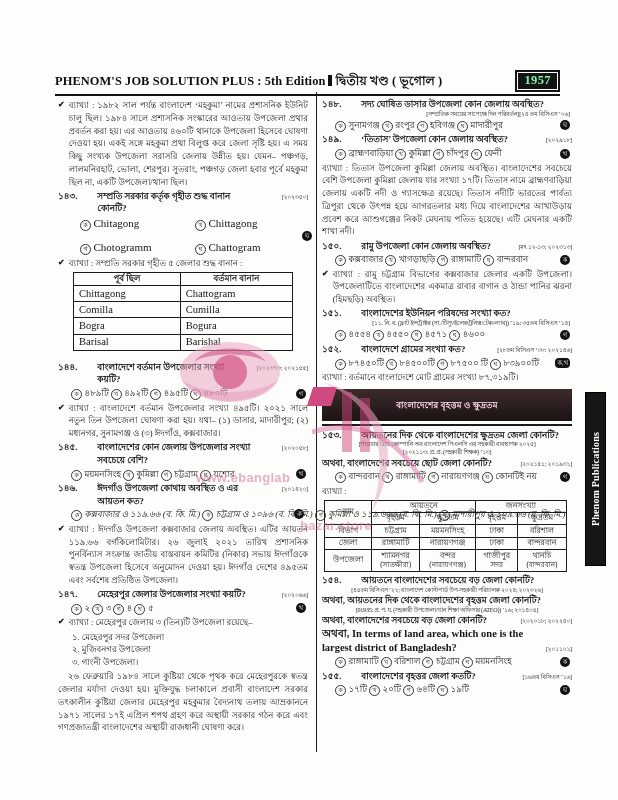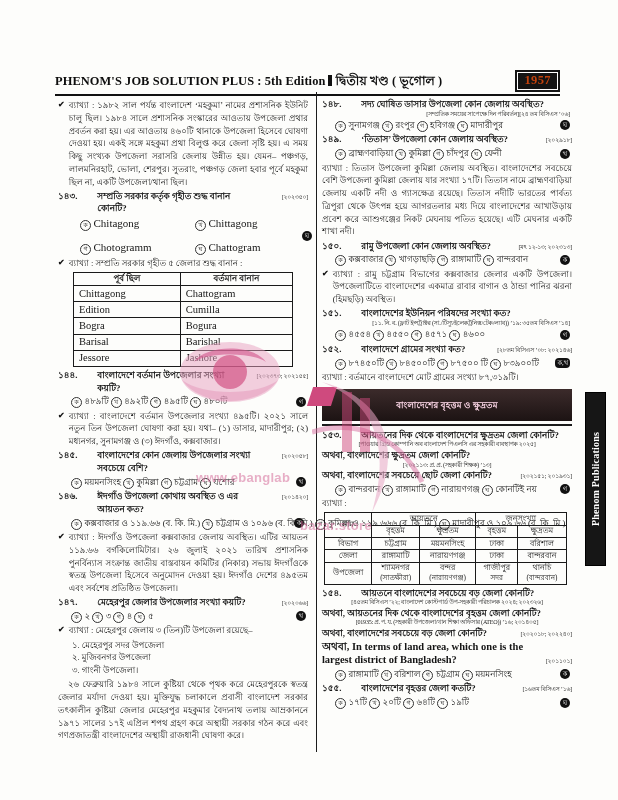--- a/index.html
+++ b/index.html
@@ -44,21 +44,21 @@
   }
   .header-sep {
     display: inline-block;
     width: 4px; height: 11px;
     background: #111;
     margin: 0 3px;
     vertical-align: -1px;
   }
   .page-num {
     background: #141414;
-    color: #c2410c;
+    color: #86efac;
     font-family: "Liberation Serif", serif;
     font-weight: bold;
     font-size: 12.5px;
     padding: 1px 7px 2px 7px;
     border: 2px solid #141414;
     box-shadow: 0 0 0 1px #fff inset;
     margin-bottom: 2px;
     letter-spacing: .4px;
   }
 
@@ -178,21 +178,21 @@
     font-weight: bold;
     font-size: 8px;
     line-height: 1.5;
   }
   .expl-body { flex: 1 1 auto; }
   .list-item { padding-left: 14px; font-size: 8.5px; line-height: 1.5; }
 
   
   table.tbl {
     border-collapse: collapse;
-    margin: 2px auto 2px auto;
+    margin: 2px auto 10px auto;
     width: 88%;
     font-size: 8.5px;
   }
   table.tbl td, table.tbl th {
     border: 1px solid #1a1a1a;
     padding: 0.5px 4px;
     line-height: 1.35;
   }
   table.tbl th { font-weight: bold; text-align: center; font-size: 8.6px; }
   table.tbl td.eng { font-family: "Liberation Serif", serif; font-size: 10.5px; padding-left: 5px; }
@@ -357,35 +357,31 @@
       <tbody>
           <tr>
         <th>পূর্ব ছিল</th>
         <th>বর্তমান বানান</th>
       </tr>
       <tr>
             <td class="eng">Chittagong</td>
             <td class="eng">Chattogram</td>
           </tr>
       <tr>
-            <td class="eng">Edition</td>
+            <td class="eng">Comilla</td>
             <td class="eng">Cumilla</td>
           </tr>
       <tr>
             <td class="eng">Bogra</td>
             <td class="eng">Bogura</td>
           </tr>
       <tr>
             <td class="eng">Barisal</td>
             <td class="eng">Barishal</td>
           </tr>
-      <tr>
-            <td class="eng">Jessore</td>
-            <td class="eng">Jashore</td>
-          </tr>
     </tbody>
       </table>
 
     <div class="blk">
       <div class="qrow">
         <span class="qnum">১৪৪.</span>
         <span class="qtext">বাংলাদেশে বর্তমান উপজেলার সংখ্যা কয়টি?</span>
         <span class="src">[২০২৩৭৩; ২০২১৫৫]</span>
       </div>
       <div class="opts opts-spread">
@@ -442,21 +438,21 @@
         <span class="ans">খ</span>
       </div>
     </div>
 
     <div class="blk">
       <div class="qrow">
         <span class="qnum">১৪৬.</span>
         <span class="qtext">ঈদগাঁও উপজেলা কোথায় অবস্থিত ও এর আয়তন কত?</span>
         <span class="src">[২০১৪২০]</span>
       </div>
-      <div class="opts" style="display:block;position:relative;">
+      <div class="opts" style="display:block;position:relative;font-style:italic;">
         <div class="opt">
             <span class="mark">ক</span>
             <span>কক্সবাজার ও ১১৯.৬৬ (ব. কি. মি.)</span>
           </div>
         <div class="opt">
             <span class="mark">খ</span>
             <span>চট্টগ্রাম ও ১০৯৬ (ব. কি. মি.)</span>
           </div>
         <div class="opt">
             <span class="mark">গ</span>
@@ -686,23 +682,20 @@
       </div>
       <div class="banner-rule"></div>
     </div>
 
     <div class="blk">
       <div class="qrow">
         <span class="qnum">১৫৩.</span>
         <span class="qtext">আয়তনের দিক থেকে বাংলাদেশের ক্ষুদ্রতম জেলা কোনটি?</span>
       </div>
       <div class="src-center">[পাওয়ার গ্রিড কোম্পানি অব বাংলাদেশ পিএলসি এর সহকারী ব্যবস্থাপক ২০২৫]</div>
-      <div class="qrow">
-          <span class="qtext">অথবা, বাংলাদেশের ক্ষুদ্রতম জেলা কোনটি?</span>
-        </div>
       <div class="src-center">[২০২১১৩: প্র. প্র. (সহকারী শিক্ষক) ’১৩]</div>
       <div class="qrow">
           <span class="qtext">অথবা, বাংলাদেশের সবচেয়ে ছোট জেলা কোনটি?</span>
           <span class="src">[২০২১৫১; ২০১৯৩১]</span>
         </div>
       <div class="opts opts-spread">
         <span class="opt">
             <span class="mark">ক</span>
             <span>বান্দরবান</span>
           </span>

